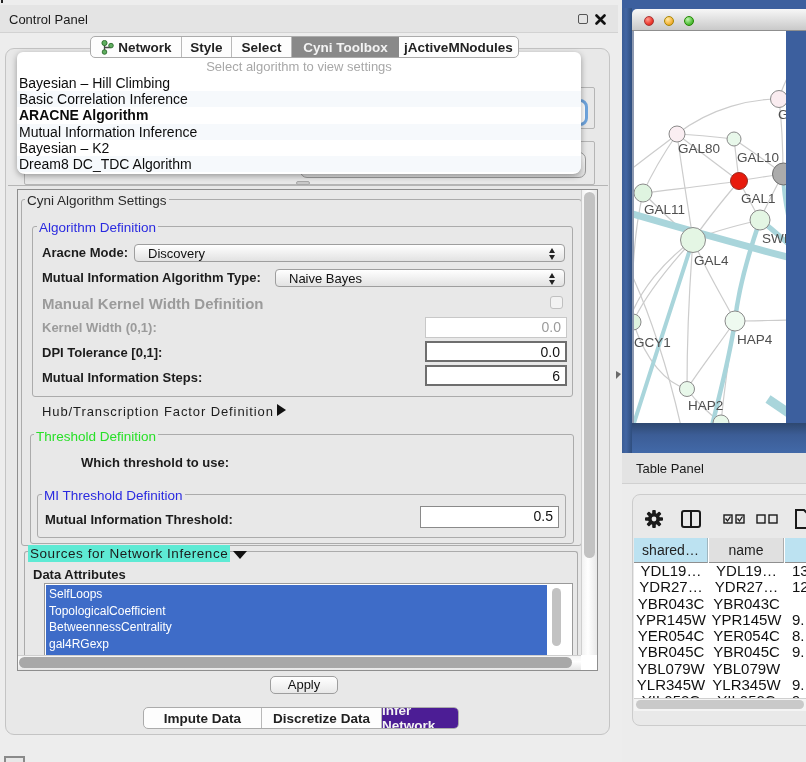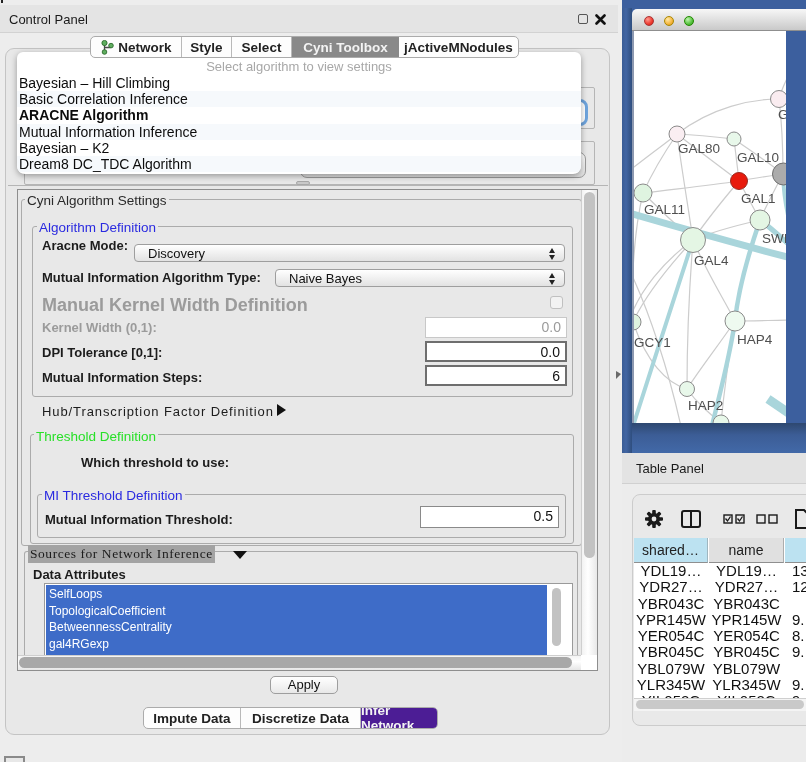--- a/index.html
+++ b/index.html
@@ -48,29 +48,29 @@
   <div class="abs" style="left:8px;top:185px;width:600px;height:1px;background:#b5b5b5;"></div>
   <div class="abs" style="left:296px;top:181px;width:14px;height:4px;background:#c9c9c9;border:1px solid #a8a8a8;border-radius:2px;"></div>
   <div class="abs" style="left:616px;top:371px;width:0;height:0;border-left:5px solid #6a6a6a;border-top:3px solid transparent;border-bottom:5px solid transparent;"></div>
 
   <div class="abs" style="left:21px;top:199px;width:561px;height:347px;border:1px solid #ababab;border-radius:3px;"></div>
   <div class="abs" style="left:25px;top:193px;background:#e8e8e8;padding:0 2px;font-size:13.5px;color:#2a2a2a;">Cyni Algorithm Settings</div>
 
   <div class="abs" style="left:32px;top:226px;width:541px;height:171px;border:1px solid #ababab;border-radius:3px;"></div>
   <div class="abs" style="left:37px;top:220px;background:#e8e8e8;padding:0 2px;font-size:13.5px;color:#2a2ae0;">Algorithm Definition</div>
 
-  <div class="abs" style="left:42px;top:238px;font-size:13px;font-weight:bold;color:#1c1c1c;">Aracne Mode:</div>
+  <div class="abs" style="left:42px;top:245px;font-size:13px;font-weight:bold;color:#1c1c1c;">Aracne Mode:</div>
   <div class="combo abs" style="left:134px;top:244px;width:431px;height:18px;">
       <span>Discovery</span>
     </div>
   <div class="abs" style="left:42px;top:270px;font-size:13px;font-weight:bold;color:#1c1c1c;">Mutual Information Algorithm Type:</div>
   <div class="combo abs" style="left:275px;top:269px;width:290px;height:18px;">
       <span>Naive Bayes</span>
     </div>
-  <div class="abs" style="left:42px;top:295px;font-size:18px;font-weight:bold;color:#9b9b9b;">Manual Kernel Width Definition</div>
+  <div class="abs" style="left:42px;top:295px;font-size:15px;font-weight:bold;color:#9b9b9b;">Manual Kernel Width Definition</div>
   <div class="abs" style="left:550px;top:296px;width:13px;height:13px;background:#f2f2f2;border:1px solid #c0c0c0;border-radius:3px;"></div>
   <div class="abs" style="left:42px;top:320px;font-size:13px;font-weight:bold;color:#9b9b9b;">Kernel Width (0,1):</div>
   <div class="field abs" style="left:425px;top:317px;width:142px;height:21px;border:1px solid #c8c8c8;color:#9b9b9b;">0.0</div>
   <div class="abs" style="left:42px;top:345px;font-size:13px;font-weight:bold;color:#1c1c1c;">DPI Tolerance [0,1]:</div>
   <div class="field abs" style="left:425px;top:341px;width:142px;height:21px;border:2px solid #6e6e6e;color:#111;">0.0</div>
   <div class="abs" style="left:42px;top:370px;font-size:13px;font-weight:bold;color:#1c1c1c;">Mutual Information Steps:</div>
   <div class="field abs" style="left:425px;top:365px;width:142px;height:21px;border:2px solid #6e6e6e;color:#111;">6</div>
 
   <div class="abs" style="left:42px;top:404px;font-size:13px;color:#1c1c1c;letter-spacing:0.9px;">Hub/Transcription Factor Definition</div>
   <div class="abs" style="left:277px;top:404px;width:0;height:0;border-left:9px solid #111;border-top:6px solid transparent;border-bottom:6px solid transparent;"></div>
@@ -78,40 +78,40 @@
   <div class="abs" style="left:30px;top:434px;width:544px;height:110px;border:1px solid #ababab;border-radius:3px;"></div>
   <div class="abs" style="left:34px;top:429px;background:#e8e8e8;padding:0 2px;font-size:13.5px;color:#28e028;">Threshold Definition</div>
   <div class="abs" style="left:81px;top:455px;font-size:13px;font-weight:bold;color:#1c1c1c;">Which threshold to use:</div>
 
   <div class="abs" style="left:37px;top:494px;width:529px;height:44px;border:1px solid #ababab;border-radius:3px;"></div>
   <div class="abs" style="left:42px;top:488px;background:#e8e8e8;padding:0 2px;font-size:13.5px;color:#2a2ae0;">MI Threshold Definition</div>
   <div class="abs" style="left:45px;top:512px;font-size:13px;font-weight:bold;color:#1c1c1c;">Mutual Information Threshold:</div>
   <div class="field abs" style="left:420px;top:506px;width:139px;height:22px;border:1px solid #8a8a8a;color:#111;">0.5</div>
 
   <div class="abs" style="left:24px;top:551px;width:554px;height:118px;border:1px solid #ababab;border-radius:3px;border-bottom:none;"></div>
-  <div class="abs" style="left:28px;top:545px;background:#a3a3a3;padding:1px 2px;font-size:13.5px;color:#1c1c1c;letter-spacing:0.55px;font-family:Liberation Serif, serif;">Sources for Network Inference</div>
+  <div class="abs" style="left:28px;top:545px;background:#5eead4;padding:1px 2px;font-size:13.5px;color:#1c1c1c;letter-spacing:0.55px;">Sources for Network Inference</div>
   <div class="abs" style="left:233px;top:551px;width:0;height:0;border-top:8px solid #111;border-left:7px solid transparent;border-right:7px solid transparent;"></div>
   <div class="abs" style="left:33px;top:567px;font-size:13px;font-weight:bold;color:#1c1c1c;">Data Attributes</div>
 
   <div class="abs" style="left:44px;top:583px;width:529px;height:72px;background:#fff;border:1px solid #9a9a9a;border-bottom:none;overflow:hidden;">
     <div style="position:absolute;left:1px;top:1px;width:501px;height:80px;background:#3e6cc8;"></div>
     <div style="position:absolute;left:4px;top:2px;font-size:12px;color:#fff;line-height:16.5px;">SelfLoops<br>TopologicalCoefficient<br>BetweennessCentrality<br>gal4RGexp</div>
     <div style="position:absolute;left:507px;top:4px;width:9px;height:58px;background:#c2c2c2;border-radius:5px;"></div>
   </div>
 
   <div class="abs" style="left:581px;top:190px;width:16px;height:465px;background:linear-gradient(90deg,#f2f2f2,#ffffff 40%,#e8e8e8);border-left:1px solid #cfcfcf;"></div>
   <div class="abs" style="left:584px;top:192px;width:11px;height:366px;background:#c2c2c2;border-radius:6px;"></div>
   <div class="abs" style="left:18px;top:655px;width:563px;height:15px;background:linear-gradient(#f4f4f4,#ffffff 40%,#e6e6e6);border-top:1px solid #cfcfcf;"></div>
   <div class="abs" style="left:19px;top:657px;width:553px;height:11px;background:#a8a8a8;border-radius:6px;"></div>
   <div class="abs" style="left:581px;top:655px;width:16px;height:15px;background:#fff;"></div>
 
   <div class="abs" style="left:270px;top:676px;width:68px;height:18px;background:linear-gradient(#ffffff,#e8e8e8);border:1px solid #9e9e9e;border-radius:5px;text-align:center;font-size:13px;color:#111;line-height:16px;">Apply</div>
 
   <div class="abs" style="left:143px;top:707px;height:22px;display:flex;border:1px solid #ababab;border-radius:5px;overflow:hidden;background:#fdfdfd;font-size:13.5px;font-weight:bold;color:#222;">
-    <div style="width:97px;display:flex;align-items:center;justify-content:center;border-right:1px solid #b9b9b9;">Impute Data</div>
+    <div style="width:118px;display:flex;align-items:center;justify-content:center;border-right:1px solid #b9b9b9;">Impute Data</div>
     <div style="width:120px;display:flex;align-items:center;justify-content:center;border-right:1px solid #b9b9b9;">Discretize Data</div>
     <div style="width:76px;display:flex;align-items:center;justify-content:center;background:#4c1d95;color:#f3f3f3;">Infer Network</div>
   </div>
 
   <div class="abs" style="left:4px;top:756px;width:21px;height:10px;border:2px solid #8a8a8a;background:#e8e8e8;"></div>
 
   <div class="abs" style="left:17px;top:52px;width:564px;height:122px;background:#fff;border-radius:6px 6px 8px 8px;box-shadow:0 2px 6px rgba(0,0,0,0.35);overflow:hidden;">
     <div style="position:absolute;left:0;top:23px;width:100%;height:98px;background:repeating-linear-gradient(#ffffff 0 16.2px, #f6f9fc 16.2px 32.4px);"></div>
     <div style="position:absolute;left:0;top:7px;width:100%;text-align:center;font-size:13px;color:#a8a8a8;">Select algorithm to view settings</div>
     <div style="position:absolute;left:2px;top:23px;font-size:14px;color:#0c0c0c;line-height:16.2px;">Bayesian – Hill Climbing<br>Basic Correlation Inference<br><b>ARACNE Algorithm</b><br>Mutual Information Inference<br>Bayesian – K2<br>Dream8 DC_TDC Algorithm</div>

